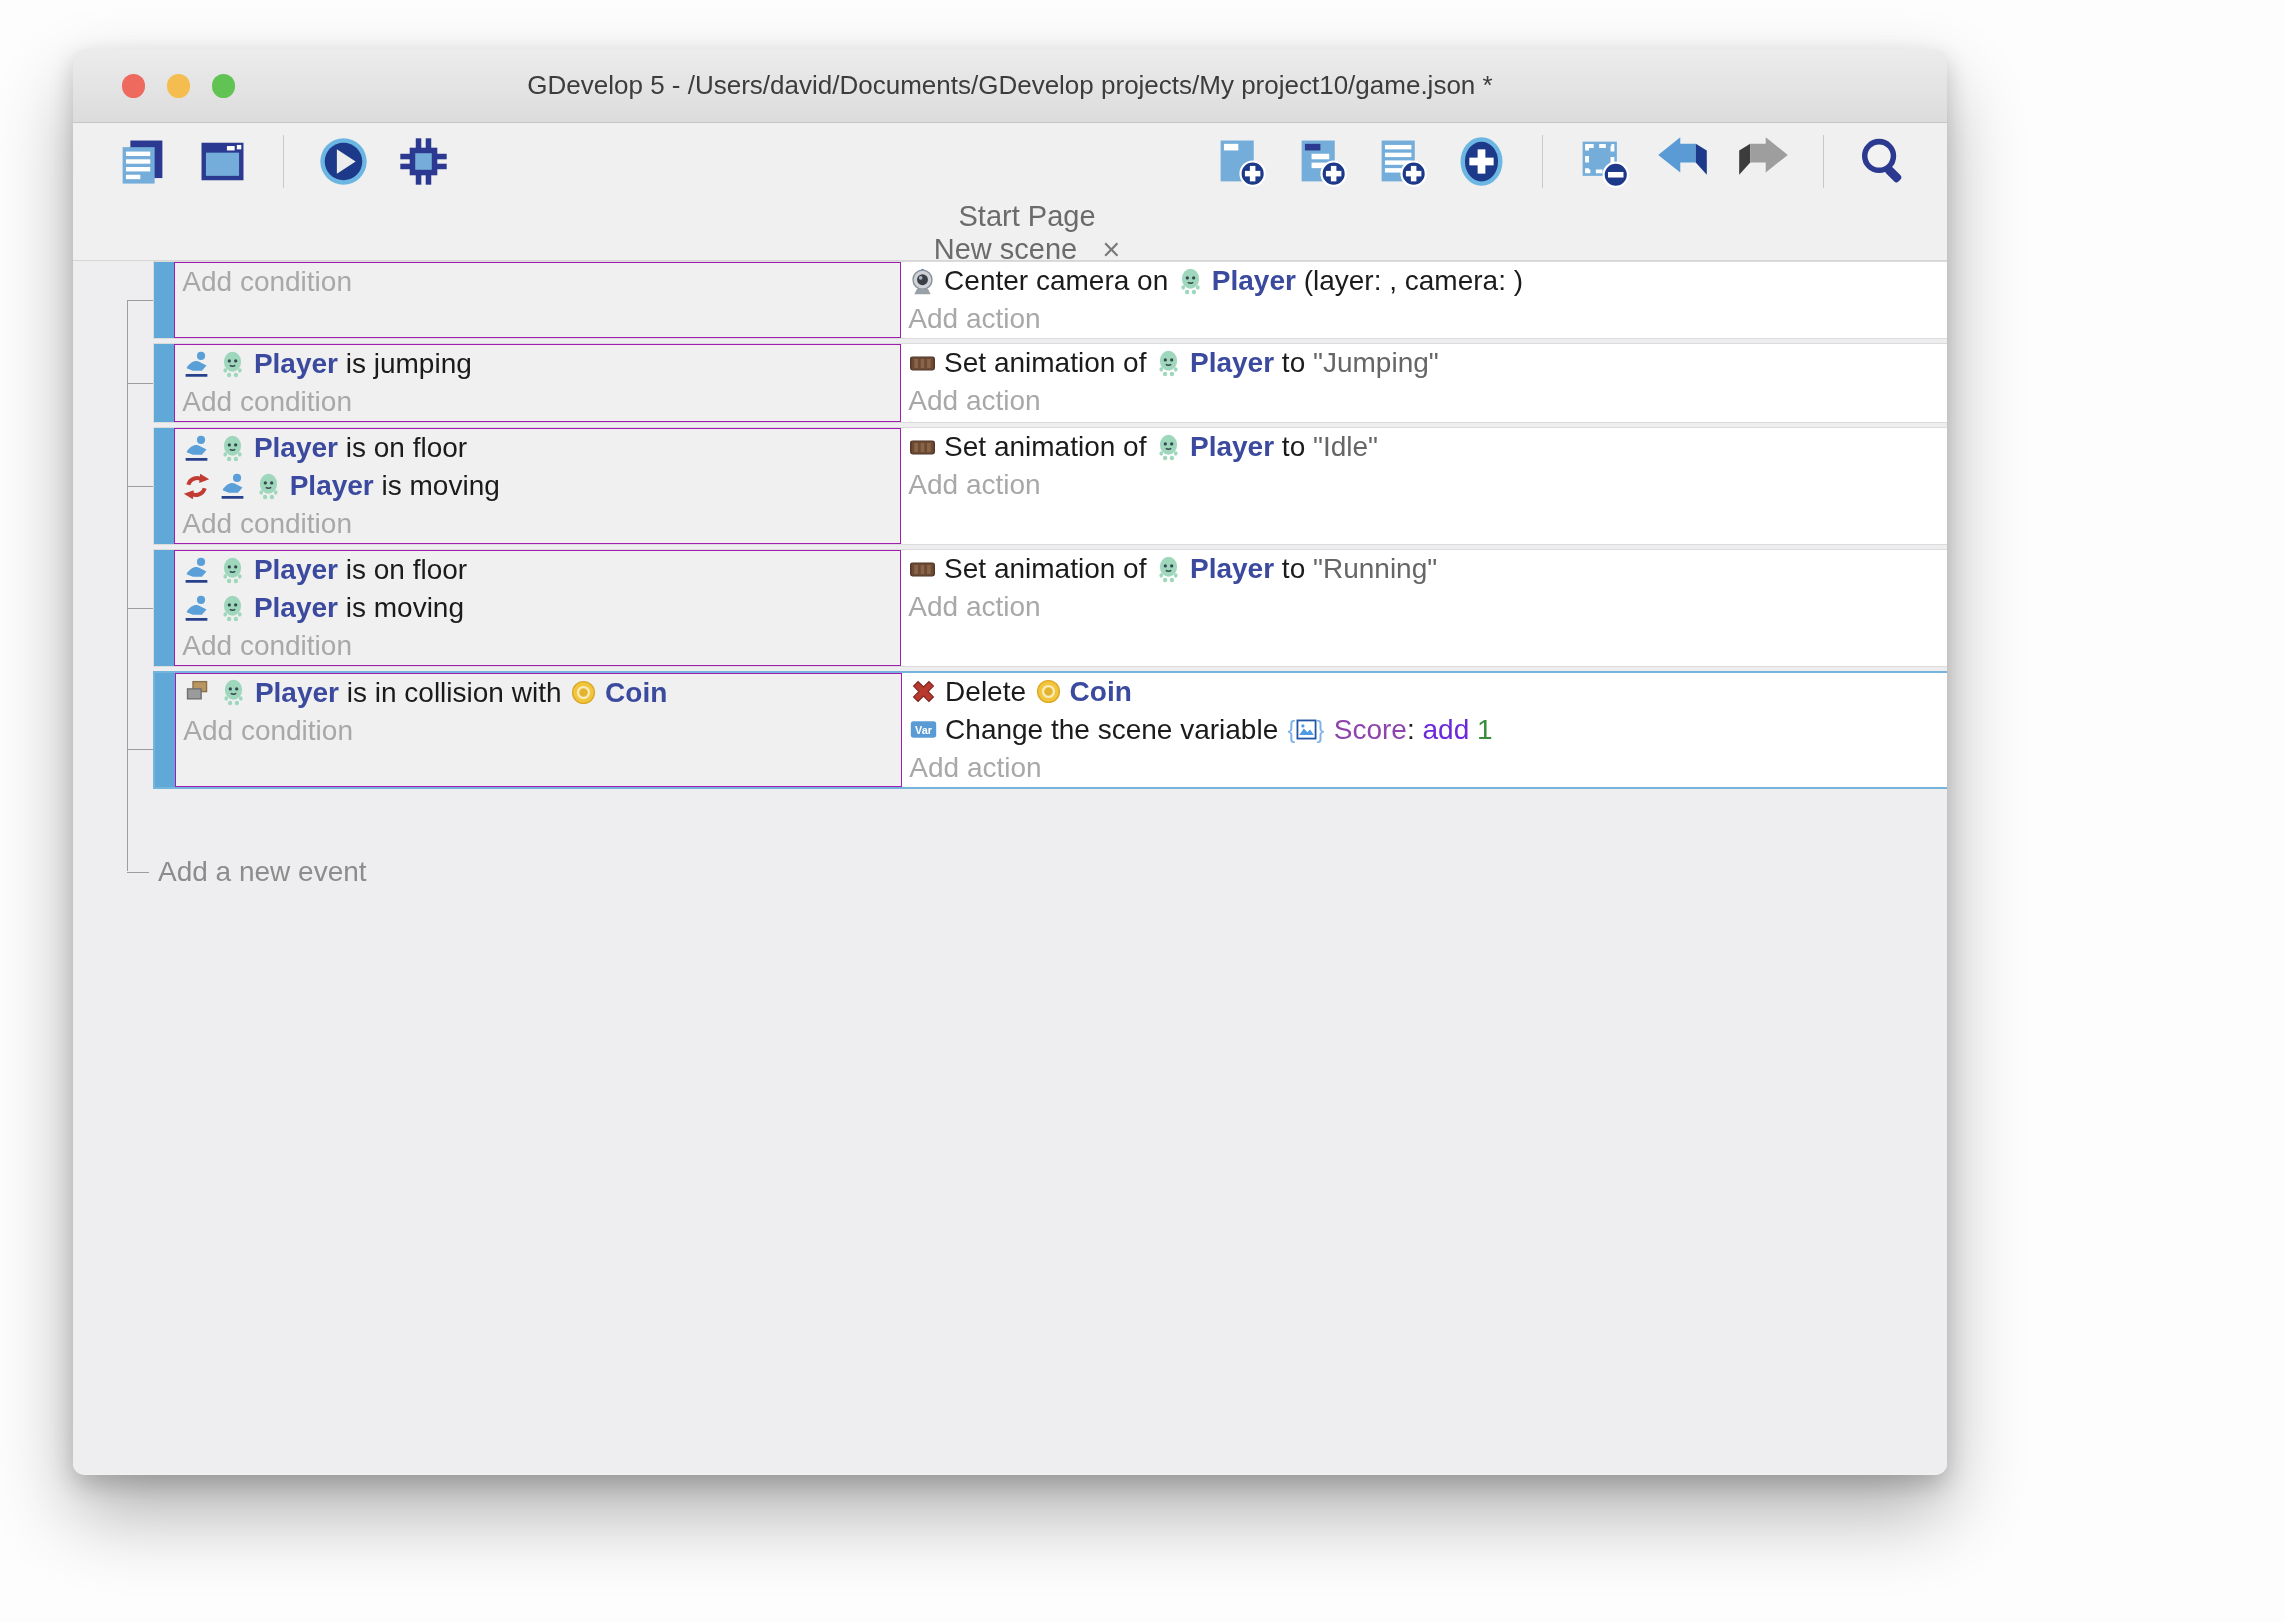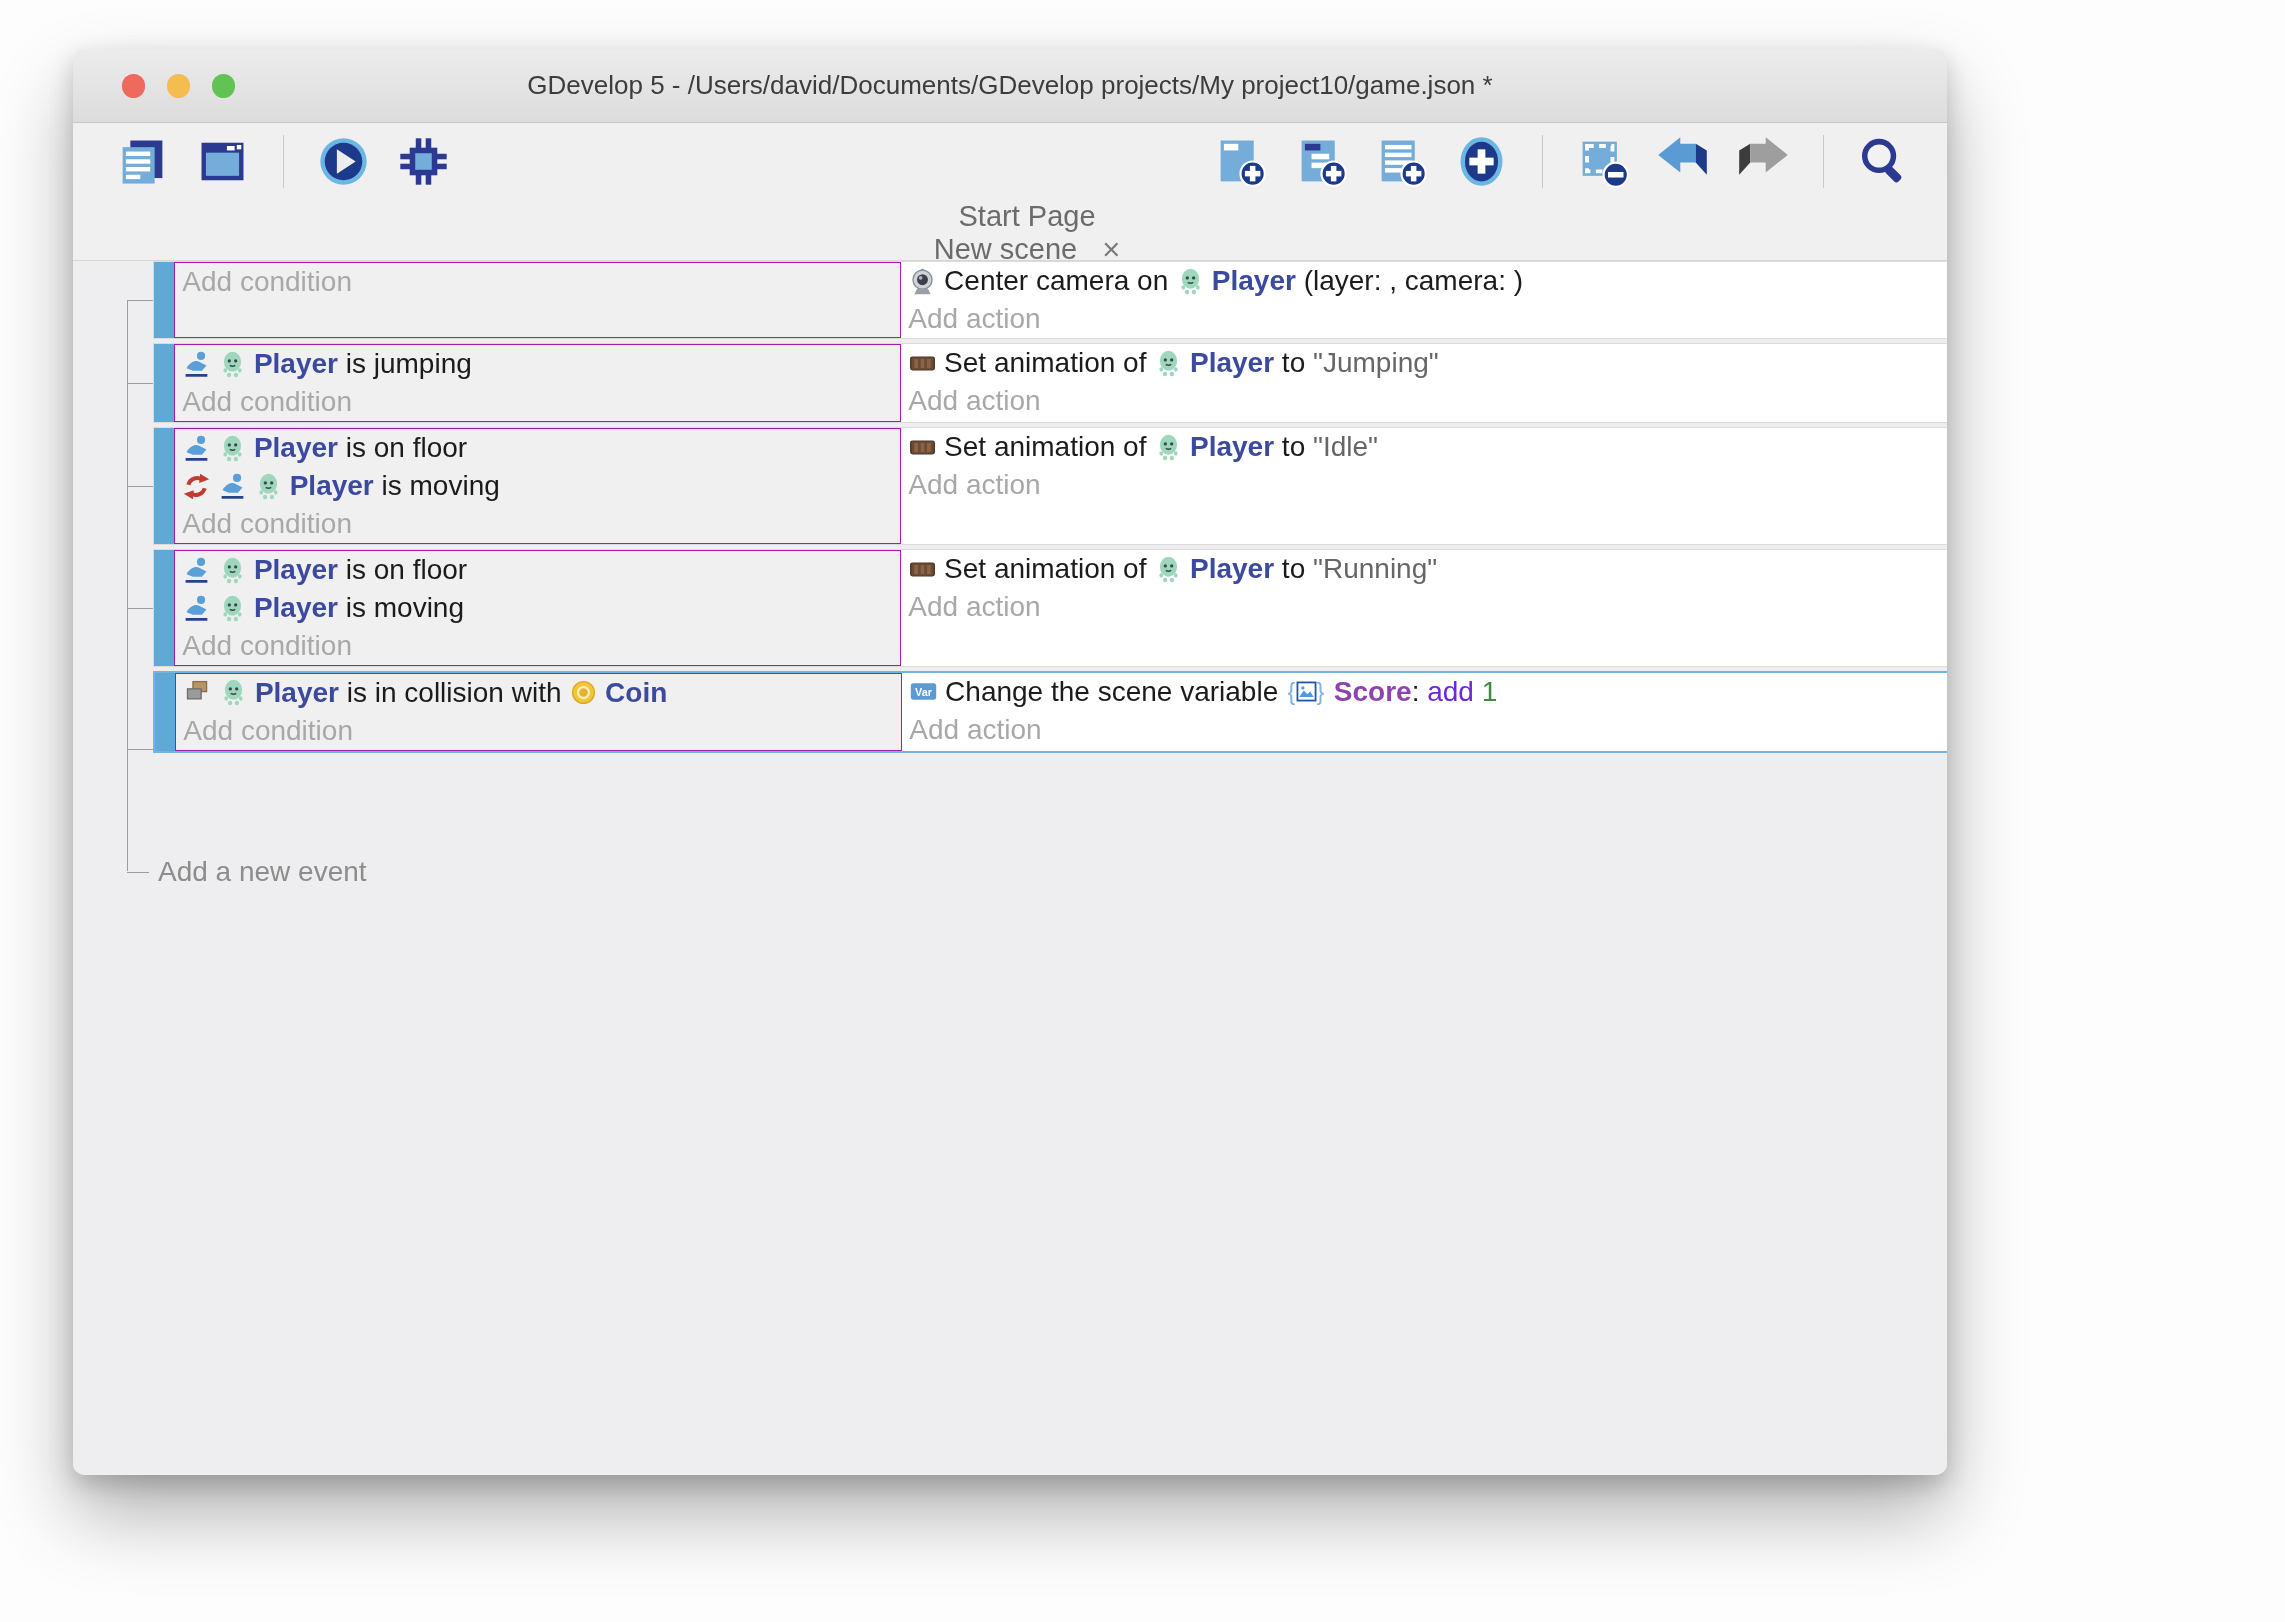--- a/index.html
+++ b/index.html
@@ -34,21 +34,21 @@
   .ev-bar{width:19.5px;background:#5fa8d8;flex:0 0 19.5px;}
   .ev-cond{width:727px;flex:0 0 727px;background:#f0f0f1;border:1px solid #a21caf;padding:0 0 0 7.8px;}
   .ev-act{flex:1;background:#ffffff;padding:0 0 0 7.8px;}
   .ev-line{font-size:28px;line-height:38px;color:#1b1b1b;white-space:nowrap;}
   .ev-line .icon{display:inline-block;vertical-align:-5.9px;margin-right:6.8px;}
   .ev-line .icon svg{width:29px;height:29px;display:block;}
   .ev-line .icon.wide svg{width:41px;}
   .placeholder{color:#a8a8a8;}
   .st-object{color:#3b4a9e;font-weight:bold;}
   .st-string{color:#666666;}
-  .st-variable{color:#8e44ad;font-weight:bold;}
+  .st-variable{color:#8e44ad;}
   .st-operator{color:#6d28d9;}
   .st-number{color:#388e3c;}
   .add-row{position:absolute;left:80px;width:2028px;display:flex;justify-content:space-between;font-size:28px;line-height:39px;}
   .add-new{color:#8c8c8c;margin-left:5px;cursor:pointer;}
   .add-more{color:#bbbbbb;cursor:pointer;}
   .guide{position:absolute;background:#9d9d9d;}
 </style>
 </head>
 <body>
 
@@ -381,20 +381,26 @@
                     <rect x="22" y="20" width="4" height="5" rx="2" fill="#9ed7bc"></rect>
                     <rect x="10" y="25" width="4.5" height="5" rx="2" fill="#9ed7bc"></rect>
                     <rect x="17.5" y="25" width="4.5" height="5" rx="2" fill="#9ed7bc"></rect>
                   </svg></span><span class="st-object">Player</span><span> is in collision with </span><span class="icon"><svg viewBox="0 0 32 32">
                     <circle cx="16" cy="16" r="12" fill="#f3c53a" stroke="#d9a92a" stroke-width="1.5"></circle>
                     <circle cx="16" cy="16" r="6" fill="#e4b32e" stroke="#f8ecbe" stroke-width="2.5"></circle>
                   </svg></span><span class="st-object">Coin</span></div>
               <div class="ev-line placeholder">Add condition</div>
             </div>
             <div class="ev-act">
+              <div class="ev-line"><span class="icon"><svg viewBox="0 0 32 32">
+                    <path d="M5 10 L10 5 L16 11 L22 5 L27 10 L21 16 L27 22 L22 27 L16 21 L10 27 L5 22 L11 16 Z" fill="#b8392e" stroke="#7e241d" stroke-width="1.2"></path>
+                  </svg></span><span>Delete </span><span class="icon"><svg viewBox="0 0 32 32">
+                    <circle cx="16" cy="16" r="12" fill="#f3c53a" stroke="#d9a92a" stroke-width="1.5"></circle>
+                    <circle cx="16" cy="16" r="6" fill="#e4b32e" stroke="#f8ecbe" stroke-width="2.5"></circle>
+                  </svg></span><span class="st-object">Coin</span></div>
               <div class="ev-line"><span class="icon"><svg viewBox="0 0 32 32" style="font-size:29px">
                     <rect x="2" y="7" width="28" height="18" rx="3" fill="#5b9bd5"></rect>
                     <text x="16" y="21" font-size="12" fill="#ffffff" text-anchor="middle" font-weight="bold" font-family="sans-serif">Var</text>
                   </svg></span><span>Change the scene variable </span><span class="icon wide"><svg viewBox="0 0 44 32" style="font-size:29px">
                     <text x="1" y="25" font-size="26" fill="#7fb3e8" font-family="sans-serif">{</text>
                     <rect x="12" y="6" width="20" height="20" fill="#ffffff" stroke="#2456a8" stroke-width="2"></rect>
                     <circle cx="18" cy="12" r="1.8" fill="#4d9be6"></circle>
                     <path d="M14 22 L19 15 L23 19 L26 16 L30 22 Z" fill="#4d9be6"></path>
                     <text x="33" y="25" font-size="26" fill="#7fb3e8" font-family="sans-serif">}</text>
                   </svg></span><span class="st-variable">Score</span><span>: </span><span class="st-operator">add</span><span> </span><span class="st-number">1</span></div>

